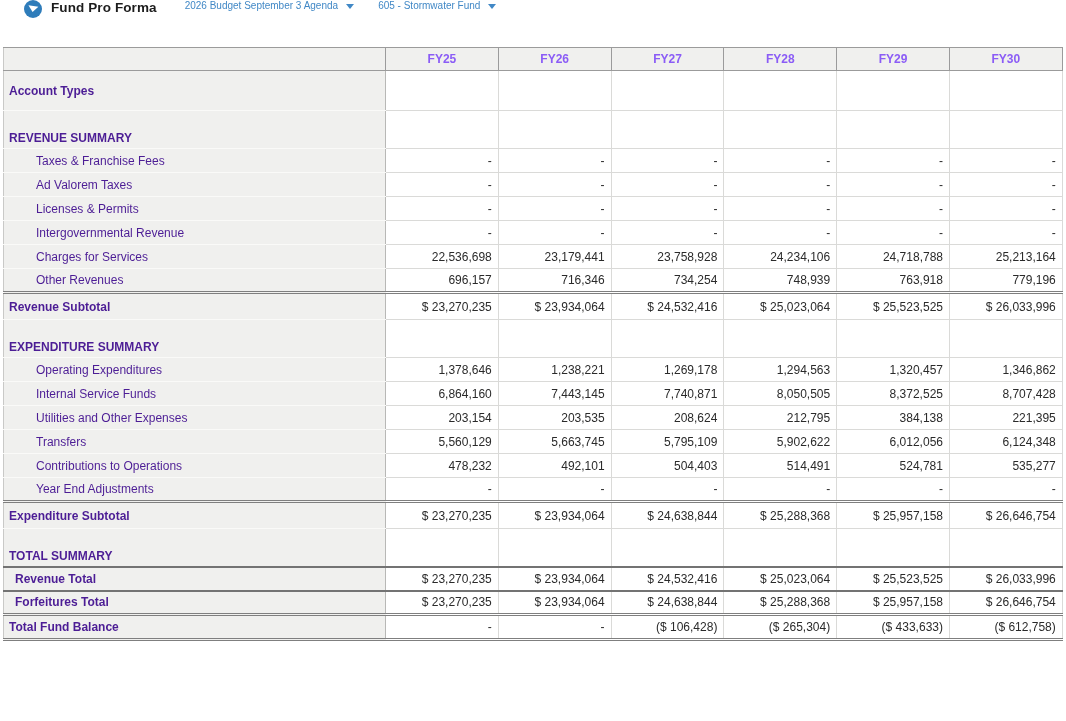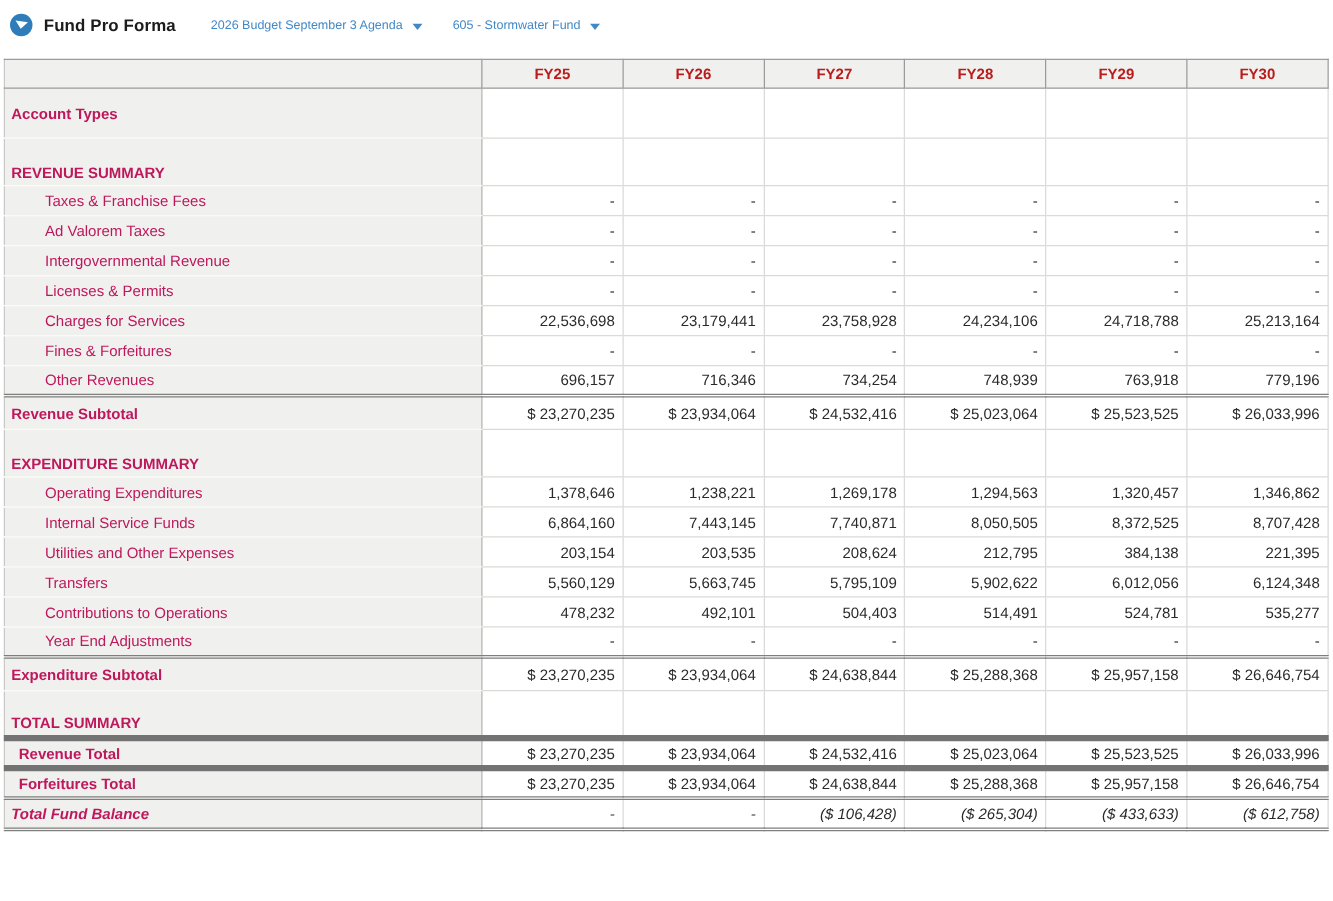--- a/index.html
+++ b/index.html
@@ -1,22 +1,22 @@
 <!DOCTYPE html>
 <html><head>
 <meta charset="utf-8">
 <style>
   * { margin: 0; padding: 0; box-sizing: border-box; }
   html, body { background: #ffffff; width: 1066px; height: 721px; overflow: hidden; }
   body { font-family: "Liberation Sans", "DejaVu Sans", sans-serif; color: #1a1a1a; }
 
   
   .topbar {
-    display: flex; align-items: center;
-    height: 40px; padding-left: 8px;
+    display: flex; align-items: flex-start;
+    height: 40px; padding-left: 8px; margin-left: 16px;
   }
   .circle-btn {
     width: 18px; height: 18px; border-radius: 50%;
     background: #2e7cba; border: none; cursor: pointer;
     display: inline-flex; align-items: center; justify-content: center;
     flex: 0 0 auto;
   }
   .circle-btn .tri {
     width: 0; height: 0;
     border-left: 5px solid transparent;
@@ -46,29 +46,29 @@
     border-collapse: collapse; table-layout: fixed;
     width: 1059px; font-size: 12px;
     border-left: 1px solid #c9c9c7;
   }
   col.c-label { width: 382px; }
   col.c-data  { width: 112.8px; }
 
   
   tr.r-colhead td {
     background: #f0f0ee; border: 1px solid #9b9b9b;
-    height: 23px; text-align: center; font-weight: bold; color: #b91c1c;
+    height: 23px; text-align: center; font-weight: bold; color: #8b5cf6;
   }
   tr.r-colhead td.label { border-left: 1px solid #c9c9c7; }
 
   td.label {
     background: #f0f0ee;
     border-right: 1px solid #b8b8b6;
     border-bottom: 1px solid #fafaf8;
-    padding-left: 5px; color: #be185d;
+    padding-left: 5px; color: #4c1d95;
   }
   td.data {
     background: #ffffff;
     border: 1px solid #dadad8;
     text-align: right; padding-right: 6px; color: #2a2a2a;
     overflow: hidden; white-space: nowrap;
   }
 
   tr.r-account td   { height: 40px; vertical-align: middle; }
   tr.r-account td.label { font-weight: bold; }
@@ -77,25 +77,25 @@
   tr.r-section td.label { font-weight: bold; padding-bottom: 3px; }
 
   tr.r-detail td    { height: 24px; }
   tr.r-detail td.label { padding-left: 32px; }
 
   tr.r-subtotal td  { height: 27px; }
   tr.r-subtotal     { border-top: 3px double #7f7f7f; border-bottom: 1px solid #9b9b9b; }
   tr.r-subtotal td.label { font-weight: bold; }
 
   tr.r-total td     { height: 24px; }
-  tr.r-total        { border-top: 5px solid #737373; padding-left: 11px; }
+  tr.r-total        { border-top: 2px solid #737373; padding-left: 11px; }
   tr.r-total td.label { font-weight: bold; padding-left: 11px; }
 
   tr.r-grand td     { height: 25px; }
-  tr.r-grand        { border-top: 3px double #7f7f7f; border-bottom: 3px double #7f7f7f; font-style: italic; }
+  tr.r-grand        { border-top: 3px double #7f7f7f; border-bottom: 3px double #7f7f7f; }
   tr.r-grand td.label { font-weight: bold; }
 </style>
 </head>
 <body>
 
 <div class="topbar">
   <button class="circle-btn">
     <span class="tri"></span>
   </button>
   <span class="page-title">Fund Pro Forma</span>
@@ -160,54 +160,45 @@
         <tr class="r-detail">
           <td class="label">Ad Valorem Taxes</td>
           <td class="data">-</td>
           <td class="data">-</td>
           <td class="data">-</td>
           <td class="data">-</td>
           <td class="data">-</td>
           <td class="data">-</td>
         </tr>
         <tr class="r-detail">
+          <td class="label">Licenses &amp; Permits</td>
+          <td class="data">-</td>
+          <td class="data">-</td>
+          <td class="data">-</td>
+          <td class="data">-</td>
+          <td class="data">-</td>
+          <td class="data">-</td>
+        </tr>
+        <tr class="r-detail">
           <td class="label">Intergovernmental Revenue</td>
-          <td class="data">-</td>
-          <td class="data">-</td>
-          <td class="data">-</td>
-          <td class="data">-</td>
-          <td class="data">-</td>
-          <td class="data">-</td>
-        </tr>
-        <tr class="r-detail">
-          <td class="label">Licenses &amp; Permits</td>
           <td class="data">-</td>
           <td class="data">-</td>
           <td class="data">-</td>
           <td class="data">-</td>
           <td class="data">-</td>
           <td class="data">-</td>
         </tr>
         <tr class="r-detail">
           <td class="label">Charges for Services</td>
           <td class="data">22,536,698</td>
           <td class="data">23,179,441</td>
           <td class="data">23,758,928</td>
           <td class="data">24,234,106</td>
           <td class="data">24,718,788</td>
           <td class="data">25,213,164</td>
-        </tr>
-        <tr class="r-detail">
-          <td class="label">Fines &amp; Forfeitures</td>
-          <td class="data">-</td>
-          <td class="data">-</td>
-          <td class="data">-</td>
-          <td class="data">-</td>
-          <td class="data">-</td>
-          <td class="data">-</td>
         </tr>
         <tr class="r-detail">
           <td class="label">Other Revenues</td>
           <td class="data">696,157</td>
           <td class="data">716,346</td>
           <td class="data">734,254</td>
           <td class="data">748,939</td>
           <td class="data">763,918</td>
           <td class="data">779,196</td>
         </tr>

